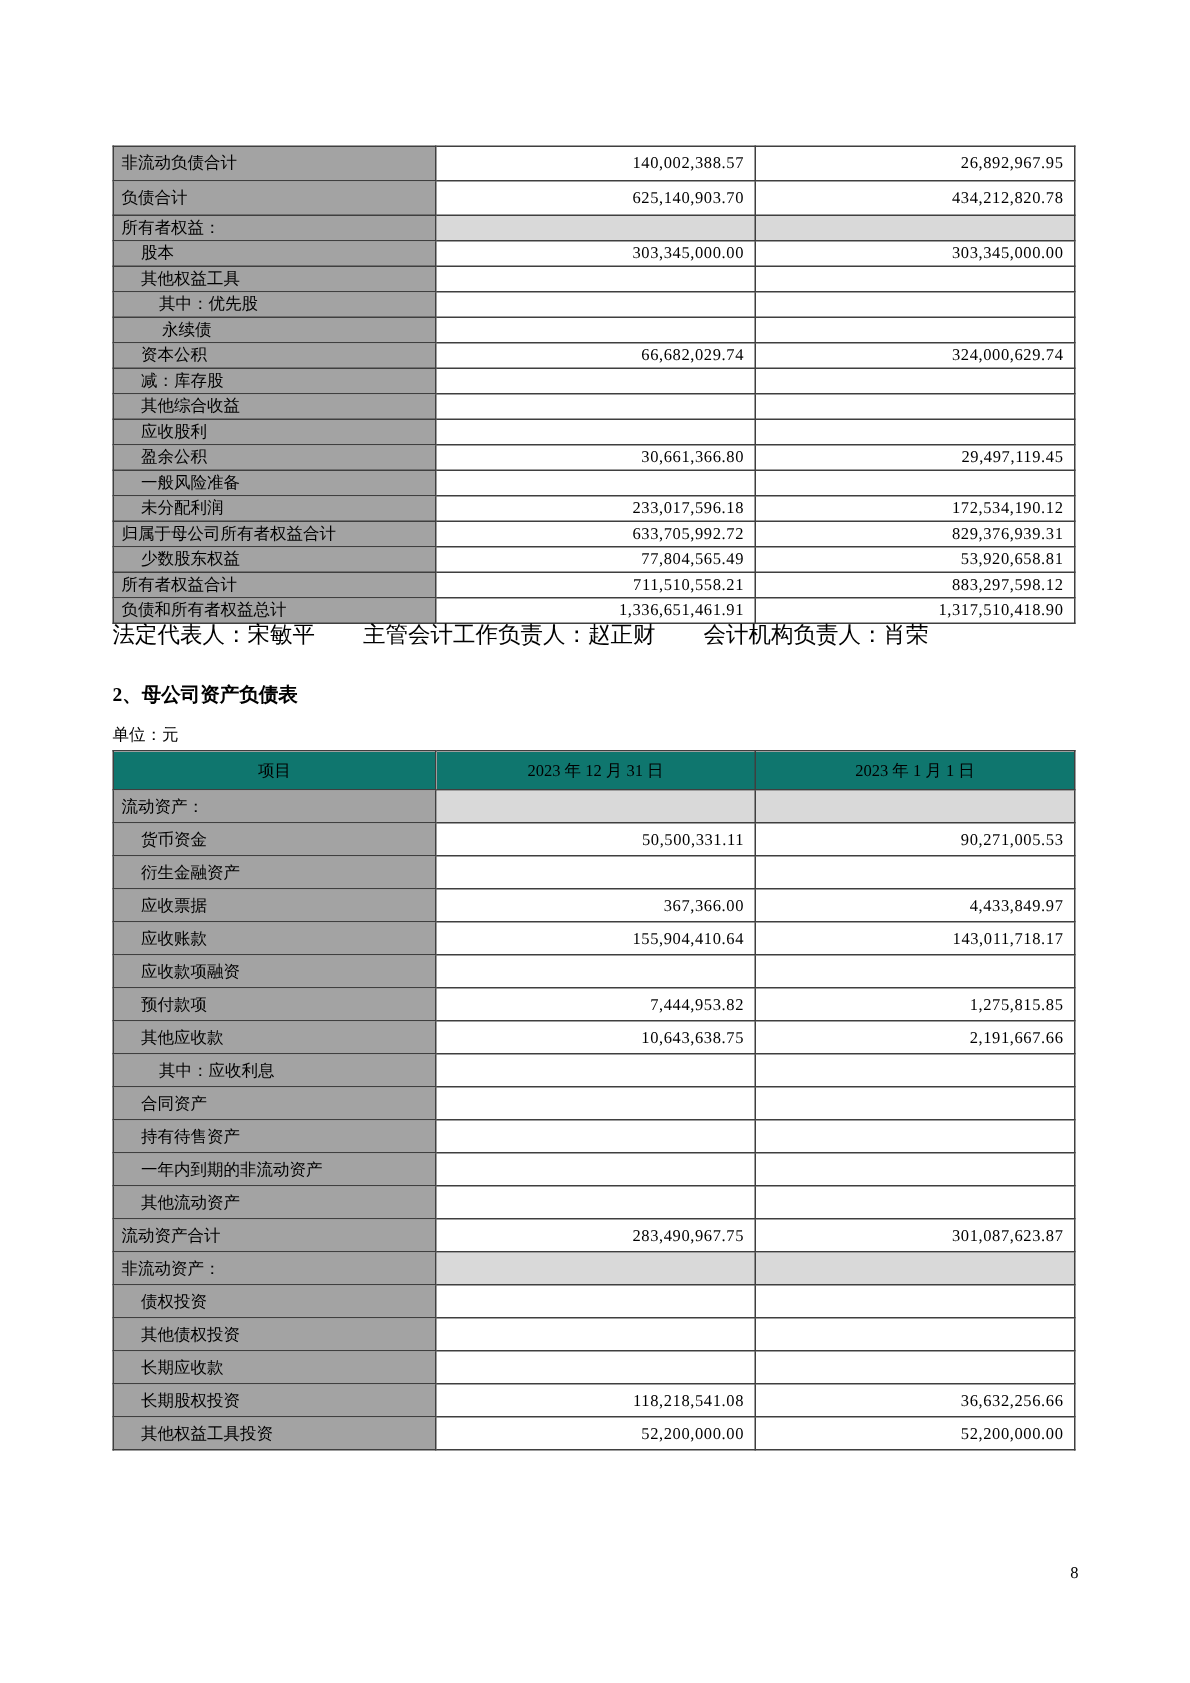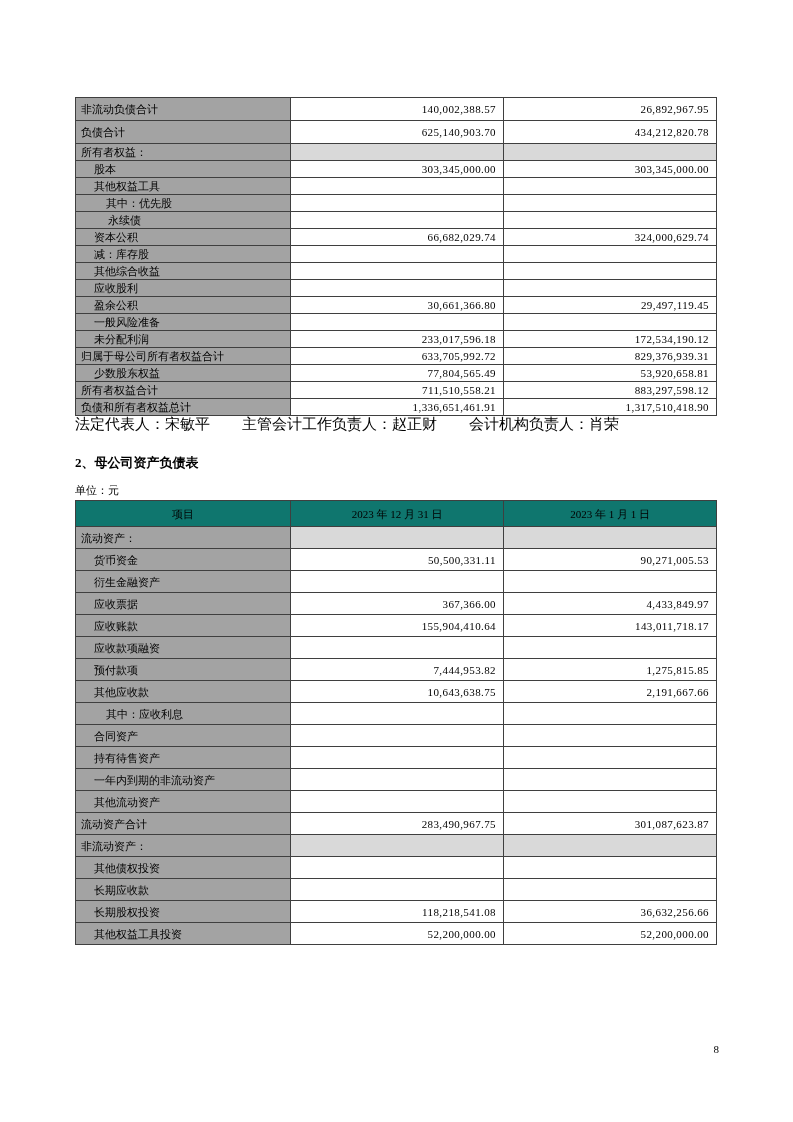--- a/index.html
+++ b/index.html
@@ -275,20 +275,25 @@
           <td class="label indent-0">流动资产合计</td>
           <td class="val">283,490,967.75</td>
           <td class="val">301,087,623.87</td>
         </tr>
         <tr class="section-row">
           <td class="label indent-0">非流动资产：</td>
           <td class="val"></td>
           <td class="val"></td>
         </tr>
         <tr>
+          <td class="label indent-1">债权投资</td>
+          <td class="val"></td>
+          <td class="val"></td>
+        </tr>
+        <tr>
           <td class="label indent-1">其他债权投资</td>
           <td class="val"></td>
           <td class="val"></td>
         </tr>
         <tr>
           <td class="label indent-1">长期应收款</td>
           <td class="val"></td>
           <td class="val"></td>
         </tr>
         <tr>

